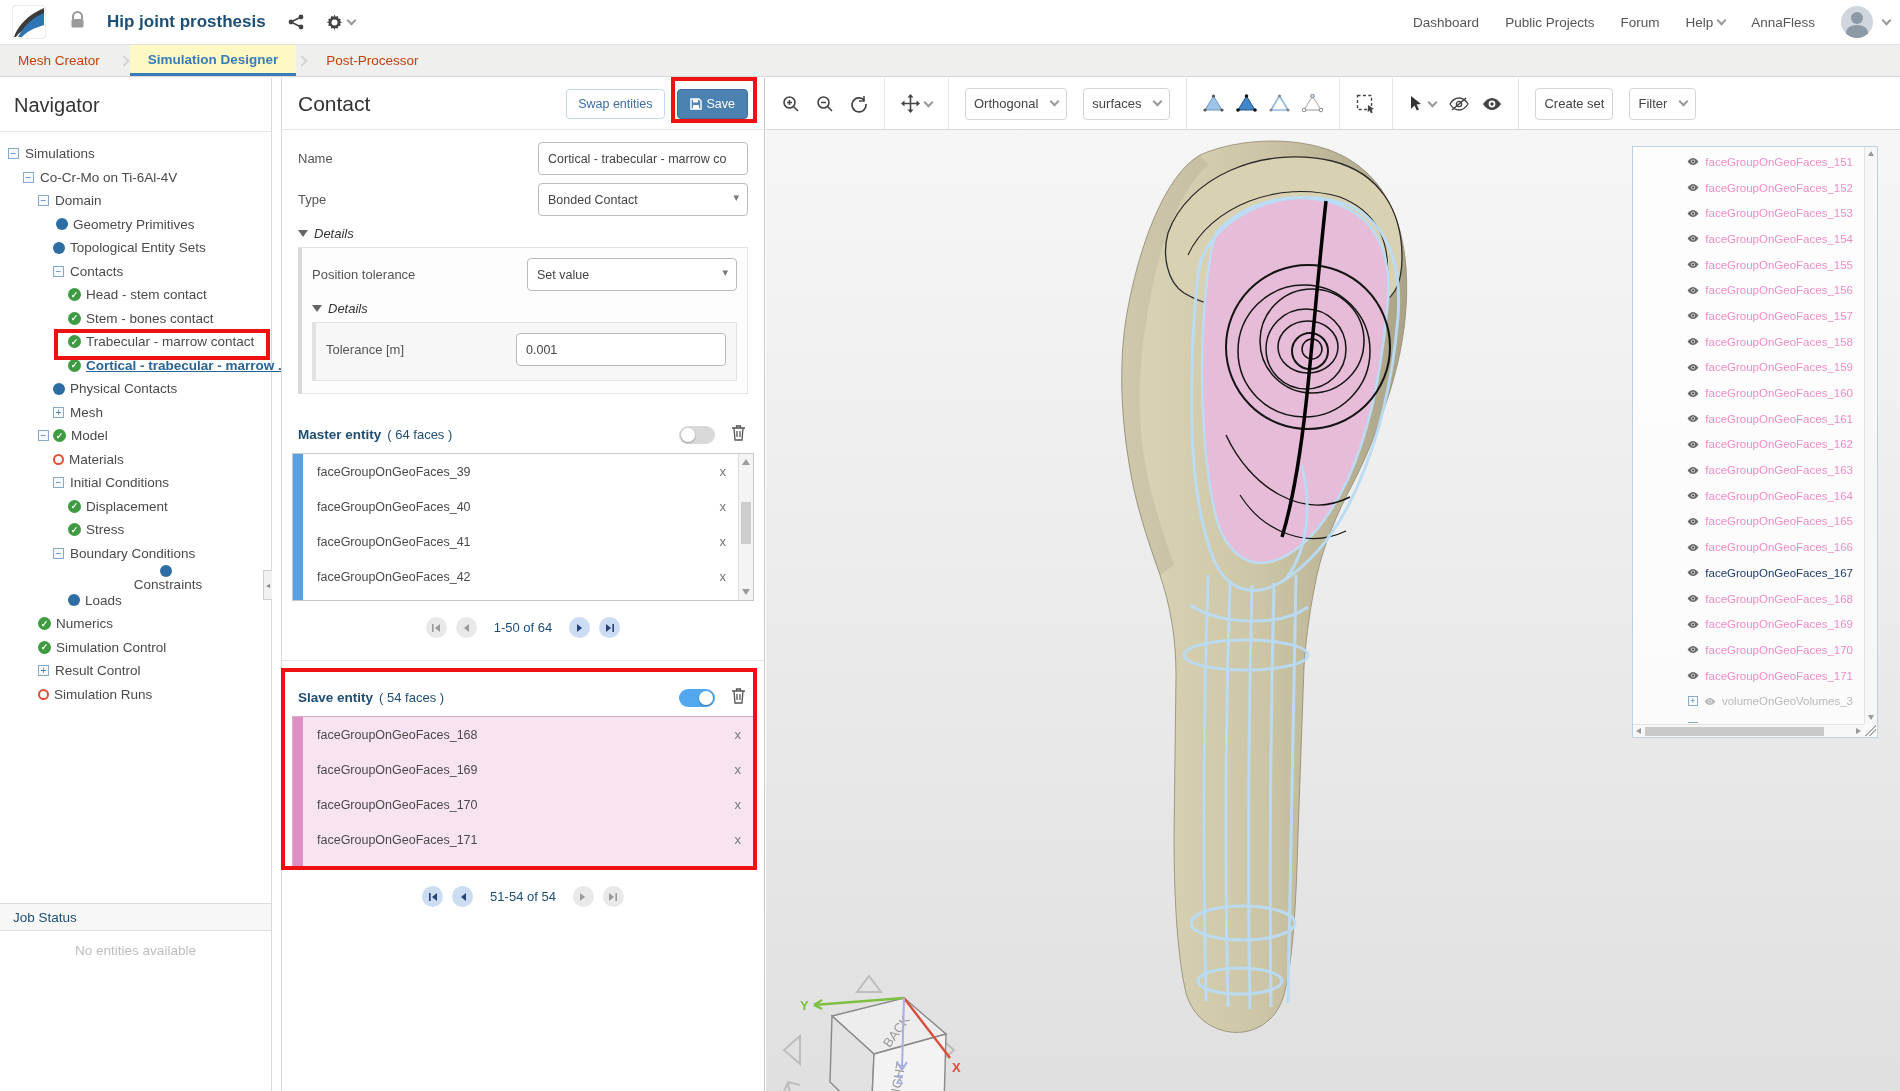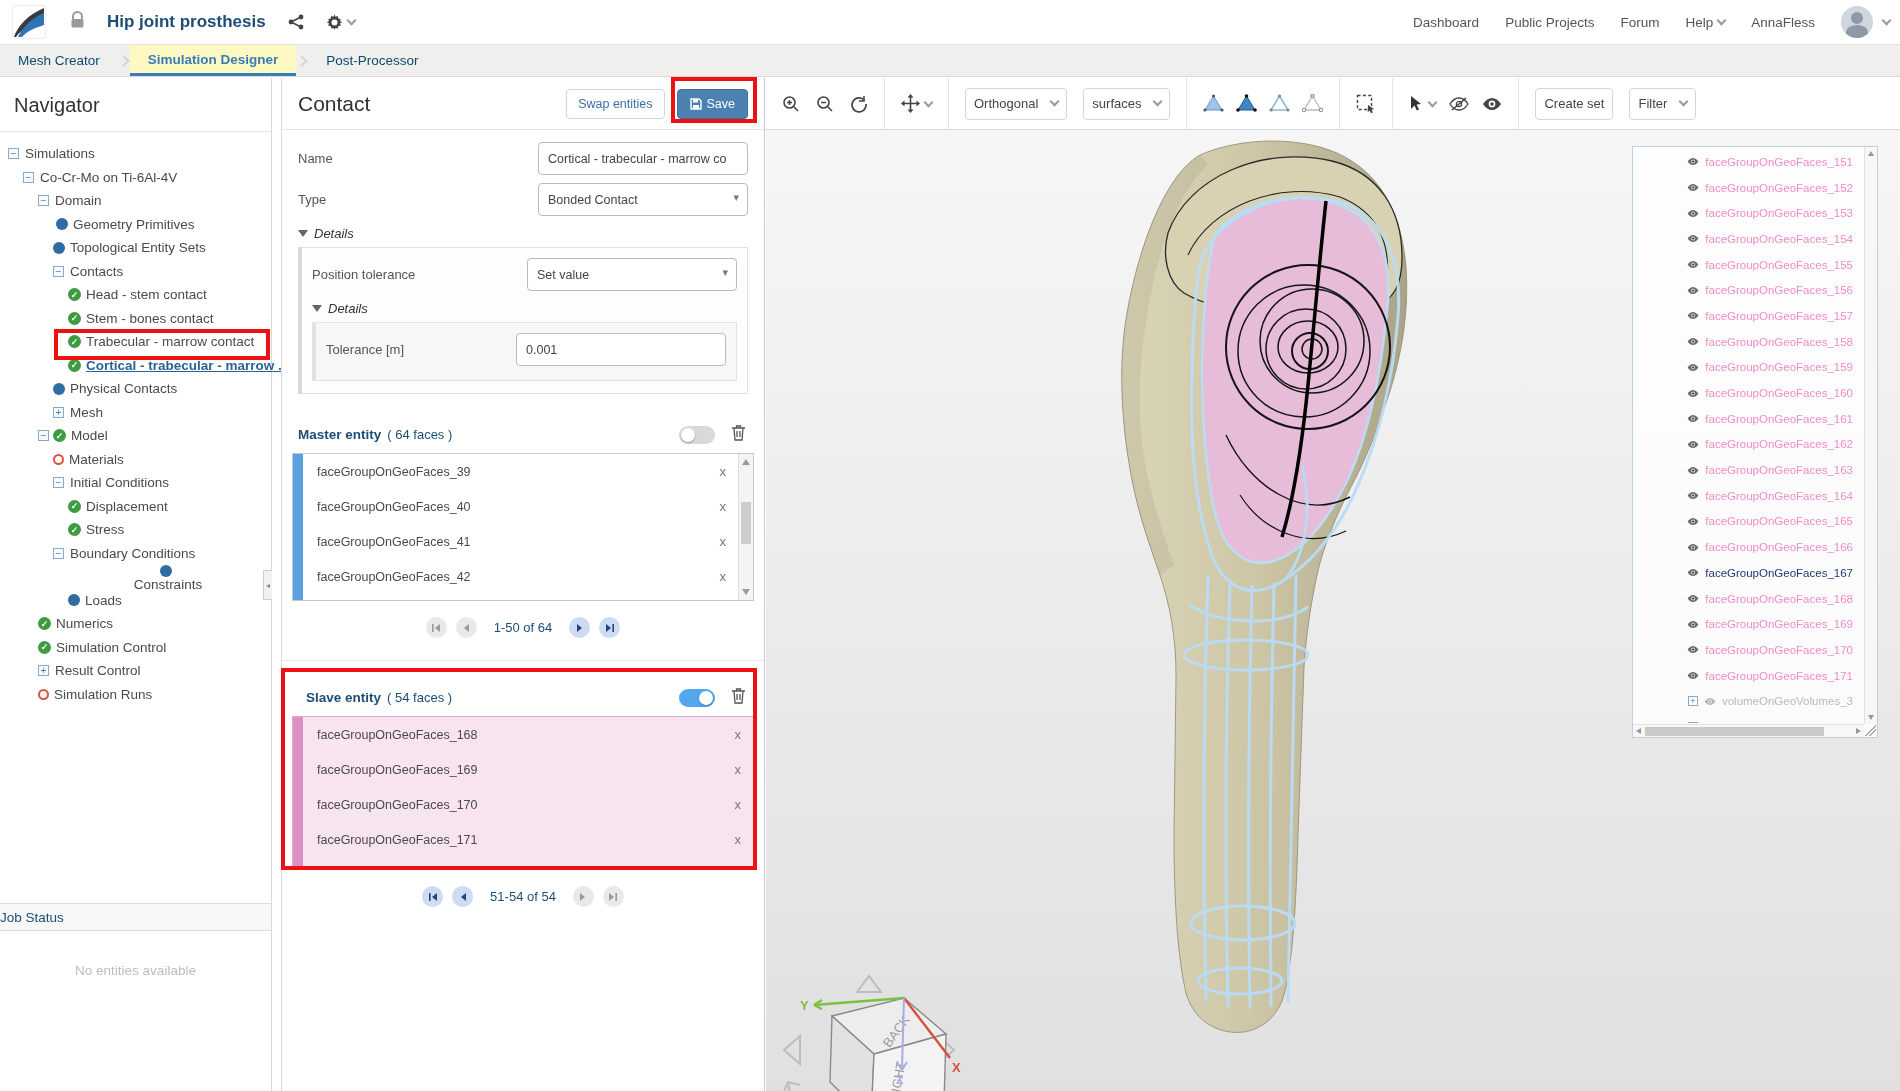--- a/index.html
+++ b/index.html
@@ -15,40 +15,40 @@
   .hdr-ic { margin-left:22px; display:flex; align-items:center; color:#555; }
   .chev { display:inline-block; width:7px; height:7px; border-right:2px solid #999; border-bottom:2px solid #999; transform:rotate(45deg); margin-left:5px; margin-top:-3px; }
   .hdr-right { position:absolute; right:10px; top:0; height:44px; display:flex; align-items:center; gap:26px; }
   .top-link { font-size:13.5px; color:#555; cursor:pointer; display:flex; align-items:center; }
   .avatar { width:32px; height:32px; border-radius:50%; background:#cfd6dd; overflow:hidden; position:relative; }
   .avatar::before { content:""; position:absolute; left:10px; top:6px; width:12px; height:12px; border-radius:50%; background:#8d9aa6; }
   .avatar::after { content:""; position:absolute; left:5px; top:19px; width:22px; height:14px; border-radius:50% 50% 0 0; background:#8d9aa6; }
 
   
   .tabbar { position:absolute; left:0; top:44px; width:1900px; height:33px; background:#efefee; border-top:1px solid #e2e2e2; border-bottom:1px solid #d9d9d9; display:flex; align-items:stretch; z-index:9; }
-  .tab { display:flex; align-items:center; padding:0 18px; font-size:13.5px; color:#0c4a6e; position:relative; cursor:pointer; }
+  .tab { display:flex; align-items:center; padding:0 18px; font-size:13.5px; color:#c2410c; position:relative; cursor:pointer; }
   .tab.active { background:#fef9c3; color:#3a7cb8; border-bottom:3px solid #3a7cb8; font-weight:bold; }
   .tab-sep { width:8px; height:8px; border-top:2px solid #d5d5d5; border-right:2px solid #d5d5d5; transform:rotate(45deg); align-self:center; margin:0 2px; }
 
   
   .navigator { position:absolute; left:0; top:78px; width:272px; height:1013px; background:#fff; border-right:1px solid #d9d9d9; }
   .nav-title { font-size:20px; color:#333; padding:16px 14px 14px 14px; border-bottom:1px solid #e6e6e6; }
   .tree { padding-top:10px; }
   .tree-row { height:23.5px; display:flex; align-items:center; font-size:13.5px; color:#4a4a4a; cursor:pointer; white-space:nowrap; }
   .tree-row.selected .tree-label { color:#2a6496; text-decoration:underline; font-weight:bold; }
   .tree-label { margin-left:5px; }
   .tico { display:inline-flex; align-items:center; justify-content:center; flex:0 0 auto; }
   .tico.minus,.tico.plus { width:11px; height:11px; border:1px solid #8aa8c8; color:#4a7cb0; font-size:10px; line-height:9px; background:#f6faff; margin-right:1px; }
   .tico.dot { width:12px; height:12px; border-radius:50%; background:#2e6da3; }
   .tico.check { width:13px; height:13px; border-radius:50%; background:#3e9b42; color:#fff; font-size:9px; font-weight:bold; }
   .tico.circle { width:11px; height:11px; border-radius:50%; border:2px solid #df5138; background:#fff; }
   .tico + .tico { margin-left:3px; }
   .nav-collapse { position:absolute; right:-1px; top:492px; width:9px; height:30px; background:#f1f1f1; border:1px solid #cfcfcf; border-right:none; font-size:8px; color:#888; display:flex; align-items:center; justify-content:center; cursor:pointer; }
-  .jobstatus-hdr { position:absolute; left:0; top:825px; width:100%; height:28px; background:#f7f7f7; border-top:1px solid #ddd; border-bottom:1px solid #ddd; font-size:13.5px; color:#1d4e75; display:flex; align-items:center; }
-  .jobstatus-empty { position:absolute; left:0; top:885px; width:100%; text-align:center; color:#bdbdbd; font-size:13.5px; }
+  .jobstatus-hdr { position:absolute; left:0; top:825px; width:100%; height:28px; background:#f7f7f7; border-top:1px solid #ddd; border-bottom:1px solid #ddd; font-size:13.5px; color:#1d4e75; display:flex; align-items:center; padding-left:13px; }
+  .jobstatus-empty { position:absolute; left:0; top:865px; width:100%; text-align:center; color:#bdbdbd; font-size:13.5px; }
 
   
   .settings { position:absolute; left:281px; top:78px; width:484px; height:1013px; background:#fff; border-left:1px solid #d9d9d9; border-right:1px solid #c9c9c9; }
   .set-hdr { height:52px; display:flex; align-items:center; padding:0 16px; border-bottom:1px solid #e6e6e6; }
   .set-title { font-size:21px; color:#333; flex:1; }
   .btn-swap { border:1px solid #c9d6e4; background:#fff; color:#3b6ea5; border-radius:4px; font-size:12.5px; padding:7px 11px; cursor:pointer; font-family:inherit; }
   .btn-save { margin-left:12px; border:1px solid #3e6f9d; background:#4c82b2; color:#fff; border-radius:4px; font-size:12.5px; padding:7px 12px; cursor:pointer; display:flex; align-items:center; gap:5px; font-family:inherit; }
   .form { padding:12px 16px 0 16px; }
   .frow { display:flex; align-items:center; margin-bottom:8px; }
   .flabel { flex:1; font-size:13px; color:#555; }
@@ -394,21 +394,21 @@
         <span class="pgbtn en">
           <svg viewBox="0 0 10 10" fill="currentColor">
             <rect x="7.4" y="1" width="1.6" height="8"></rect>
             <path d="M1 1l5 4-5 4z"></path>
           </svg>
         </span>
       </div>
 
     <div class="sec-divider" style="margin-top:22px;"></div>
 
-    <div class="ent-hdr" style="margin-top:10px;margin-left:8px;">
+    <div class="ent-hdr" style="margin-top:10px;">
       <span class="ent-title">Slave entity</span>
       <span class="ent-count">( 54 faces )</span>
       <span class="ent-sp"></span>
       <span class="toggle on" id="slave-toggle">
           <span class="knob"></span>
         </span>
       <span class="trash">
         <svg width="15" height="17" viewBox="0 0 15 17" fill="none" stroke="#555" stroke-width="1.3">
             <path d="M1 4h13M5.5 4V2h4v2M3 4l1 12h7l1-12M6 7v6M9 7v6"></path>
           </svg>

